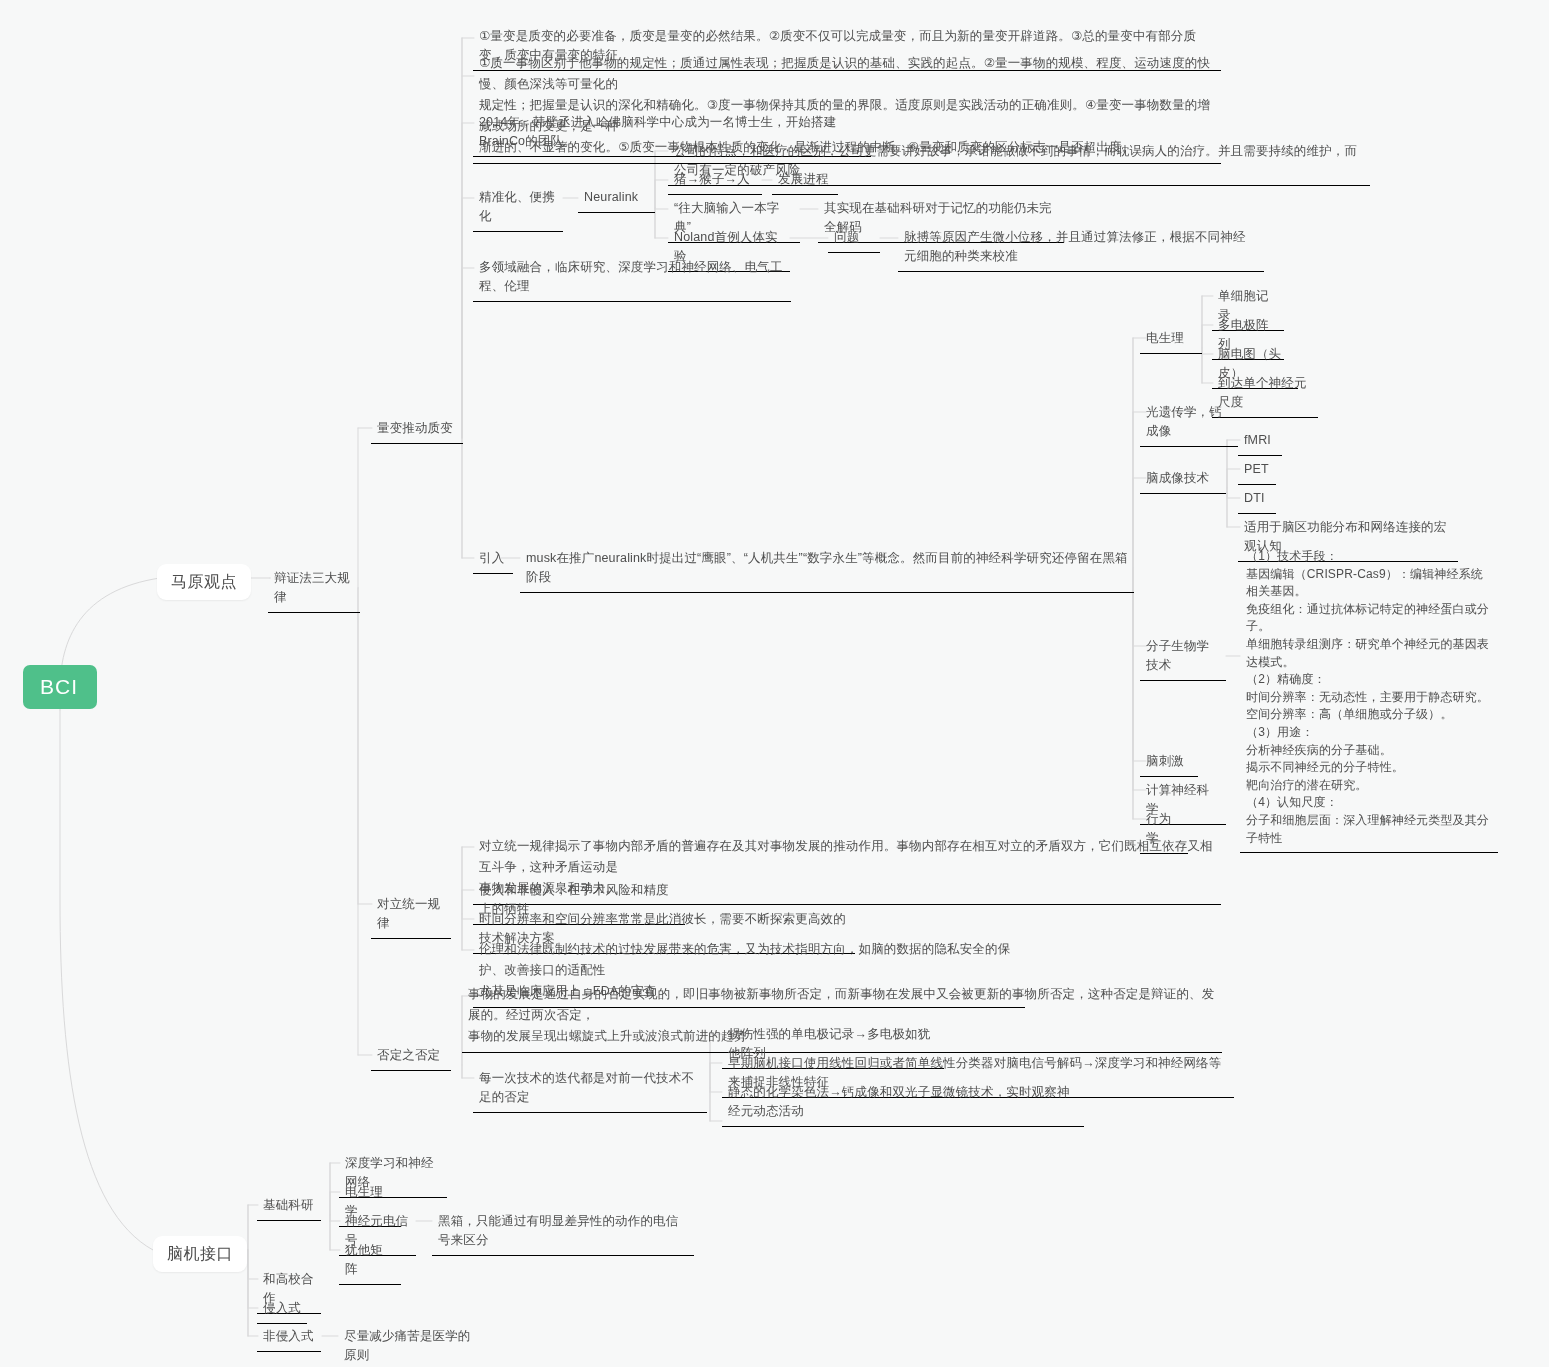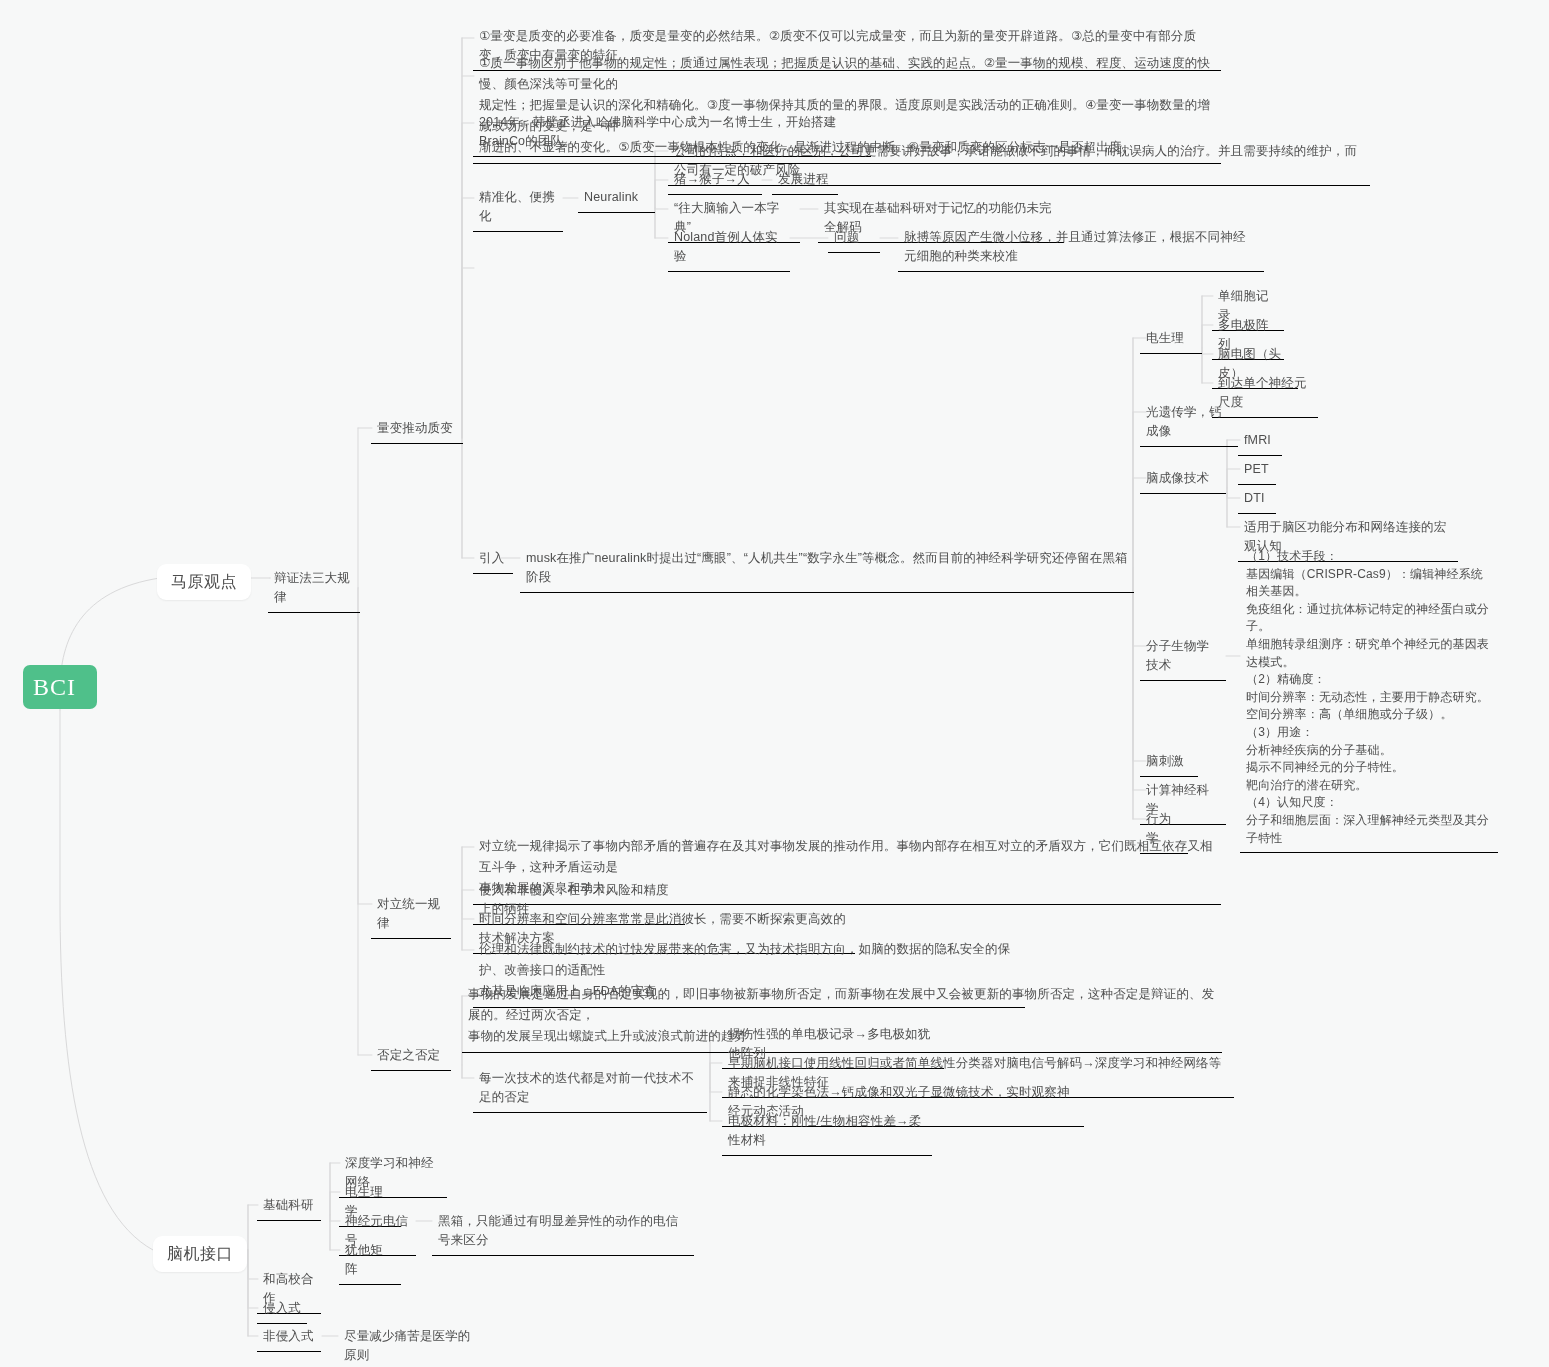--- a/index.html
+++ b/index.html
@@ -26,26 +26,25 @@
     letter-spacing:0.15px;
   }
   
   .node.ul{border-bottom:1px solid #000000;}
 
   .root{
     position:absolute;
     background:#4fc08a;
     color:#ffffff;
     border-radius:7px;
-    font-size:24px;
+    font-size:21px;
     line-height:26px;
-    padding:9px 10px;
+    padding:9px 17px;
     letter-spacing:1px;
     box-sizing:border-box;
-    font-family:Liberation Serif, serif;
   }
   .lvl1{
     position:absolute;
     background:#ffffff;
     border-radius:9px;
     font-size:16px;
     line-height:22px;
     padding:7px 14px;
     color:#4d4d4d;
     box-shadow:0 1px 2px rgba(0,0,0,0.06);
@@ -163,20 +162,21 @@
   <div class="node ul" style="left:668px;top:196px;width:132px;">“往大脑输入一本字典”</div>
 
   <div class="node ul" style="left:818px;top:196px;width:246px;">其实现在基础科研对于记忆的功能仍未完全解码</div>
 
   <div class="node ul" style="left:668px;top:225px;width:122px;">Noland首例人体实验</div>
 
   <div class="node ul" style="left:828px;top:225px;width:52px;">问题</div>
 
   <div class="node ul" style="left:898px;top:225px;width:366px;">脉搏等原因产生微小位移，并且通过算法修正，根据不同神经元细胞的种类来校准</div>
 
+  <div class="node ul" style="left:473px;top:255px;width:318px;">多领域融合，临床研究、深度学习和神经网络、电气工程、伦理</div>
 
   <div class="node ul" style="left:473px;top:546px;width:40px;">引入</div>
 
   <div class="node ul" style="left:520px;top:546px;width:614px;">musk在推广neuralink时提出过“鹰眼”、“人机共生”“数字永生”等概念。然而目前的神经科学研究还停留在黑箱阶段</div>
 
   <div class="node ul" style="left:1140px;top:326px;width:62px;">电生理</div>
 
   <div class="node ul" style="left:1212px;top:284px;width:72px;">单细胞记录</div>
 
   <div class="node ul" style="left:1212px;top:313px;width:72px;">多电极阵列</div>
@@ -237,21 +237,20 @@
 
   <div class="node ul multi" style="left:462px;top:981px;width:760px;">事物的发展是通过自身的否定实现的，即旧事物被新事物所否定，而新事物在发展中又会被更新的事物所否定，这种否定是辩证的、发展的。经过两次否定，
 事物的发展呈现出螺旋式上升或波浪式前进的趋势</div>
 
   <div class="node ul" style="left:722px;top:1022px;width:222px;">损伤性强的单电极记录→多电极如犹他阵列</div>
 
   <div class="node ul" style="left:722px;top:1051px;width:512px;">早期脑机接口使用线性回归或者简单线性分类器对脑电信号解码→深度学习和神经网络等来捕捉非线性特征</div>
 
   <div class="node ul" style="left:722px;top:1080px;width:362px;">静态的化学染色法→钙成像和双光子显微镜技术，实时观察神经元动态活动</div>
 
-  <div class="node ul" style="left:722px;top:1109px;width:210px;">电极材料：刚性/生物相容性差→柔性材料</div>
 
   <div class="node ul" style="left:257px;top:1193px;width:64px;">基础科研</div>
 
   <div class="node ul" style="left:339px;top:1151px;width:108px;">深度学习和神经网络</div>
 
   <div class="node ul" style="left:339px;top:1180px;width:62px;">电生理学</div>
 
   <div class="node ul" style="left:339px;top:1209px;width:77px;">神经元电信号</div>
 
   <div class="node ul" style="left:432px;top:1209px;width:262px;">黑箱，只能通过有明显差异性的动作的电信号来区分</div>

